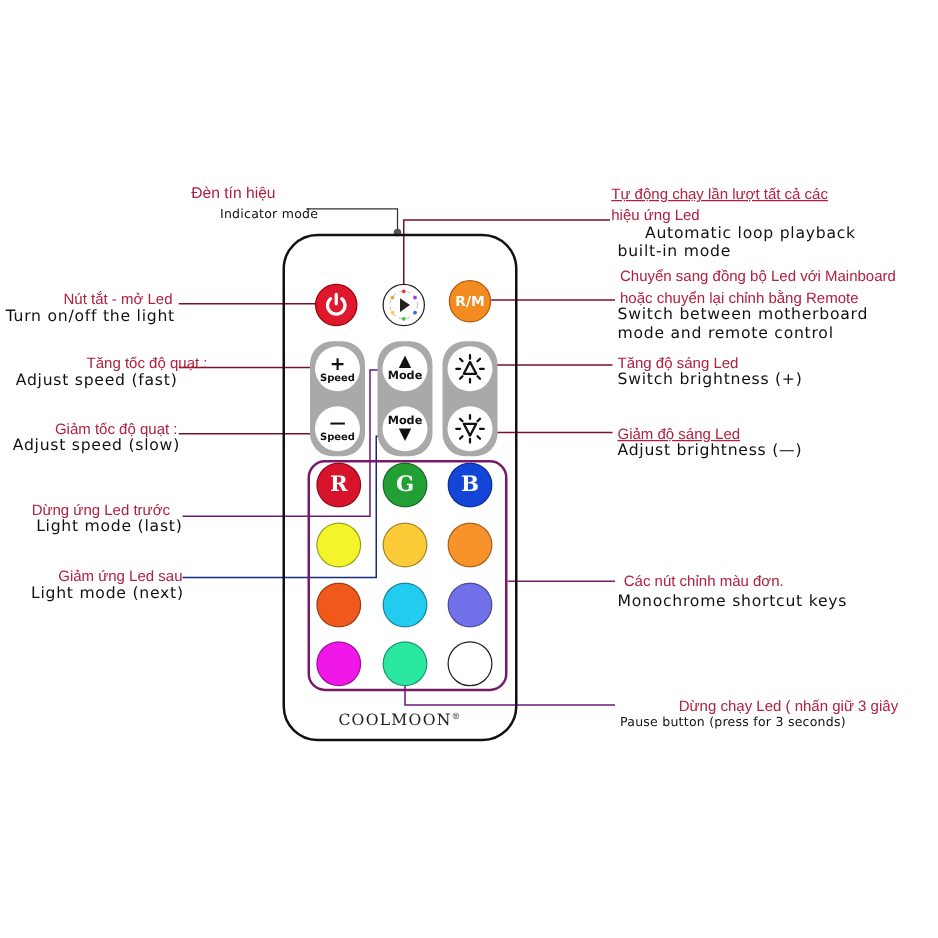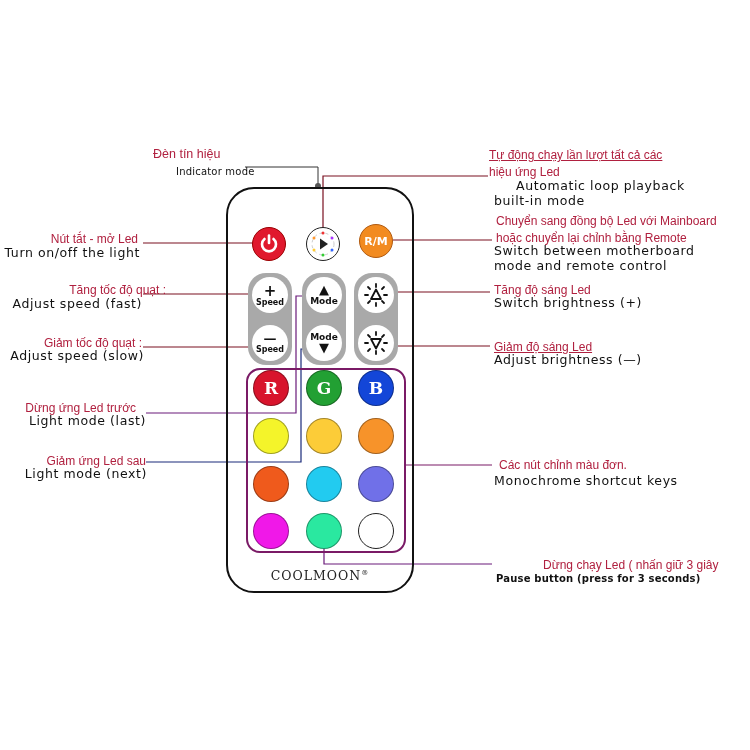--- a/index.html
+++ b/index.html
@@ -183,13 +183,13 @@
 <div class="abs vn" style="left:494px;top:284px;">Tăng độ sáng Led</div>
 <div class="abs en" style="left:494px;top:295px;">Switch brightness (+)</div>
 
 <div class="abs vn" style="left:494px;top:341px;text-decoration:underline;">Giảm độ sáng Led</div>
 <div class="abs en" style="left:494px;top:352px;">Adjust brightness (—)</div>
 
 <div class="abs vn" style="left:499px;top:459px;">Các nút chỉnh màu đơn.</div>
 <div class="abs en" style="left:494px;top:473px;">Monochrome shortcut keys</div>
 
 <div class="abs vn" style="left:496px;top:559px;margin-left:47px;">Dừng chạy Led ( nhấn giữ 3 giây</div>
-<div class="abs en small" style="left:496px;top:571px;font-weight:bold;">Pause button (press for 3 seconds)</div>
+<div class="abs en small" style="left:496px;top:571px;font-weight:normal;">Pause button (press for 3 seconds)</div>
 
 </body></html>

